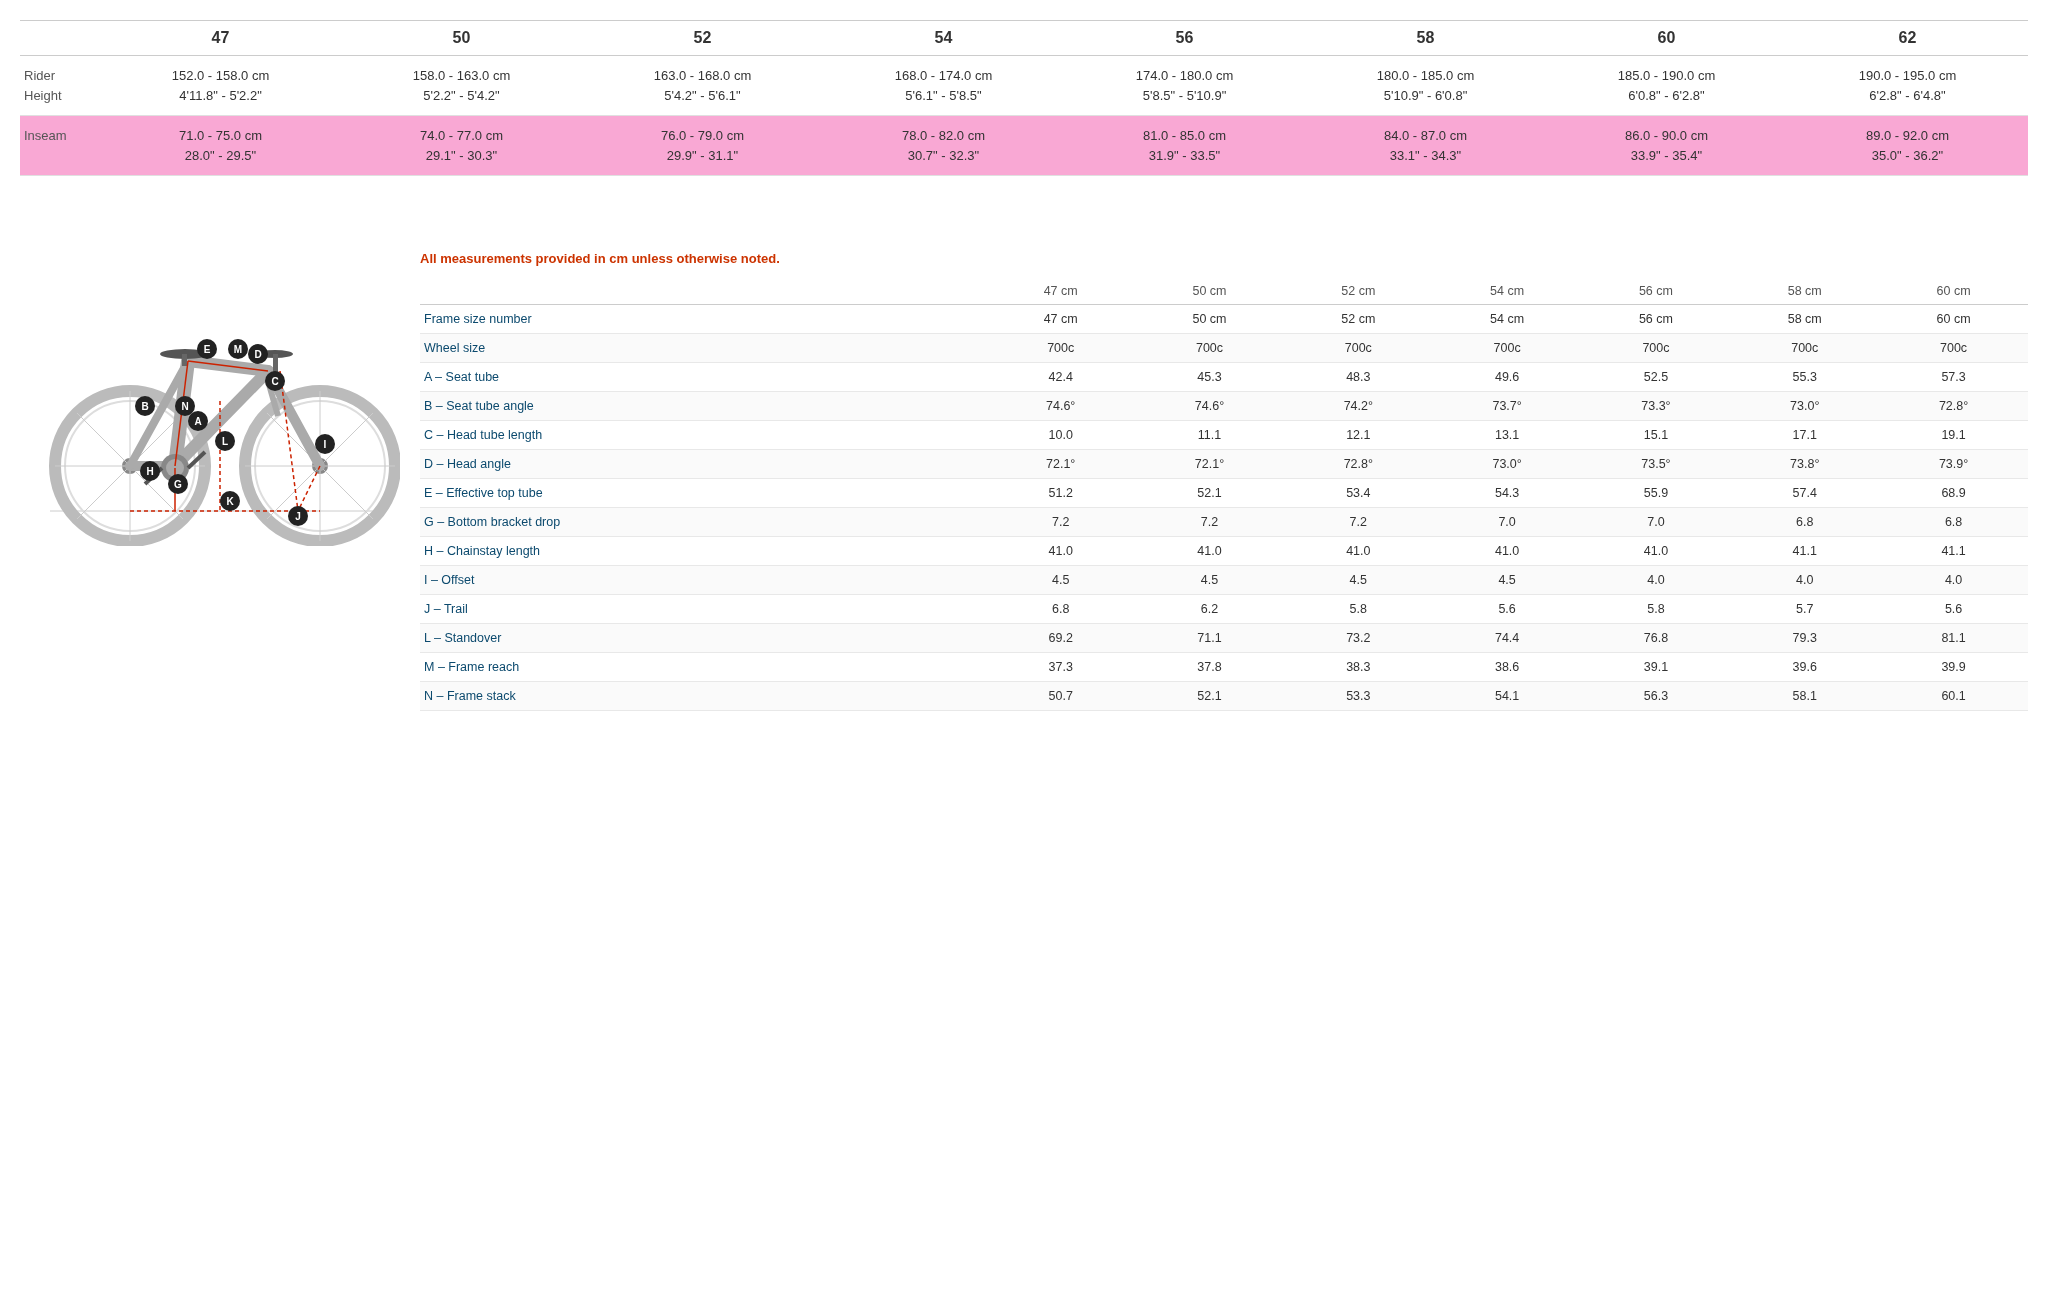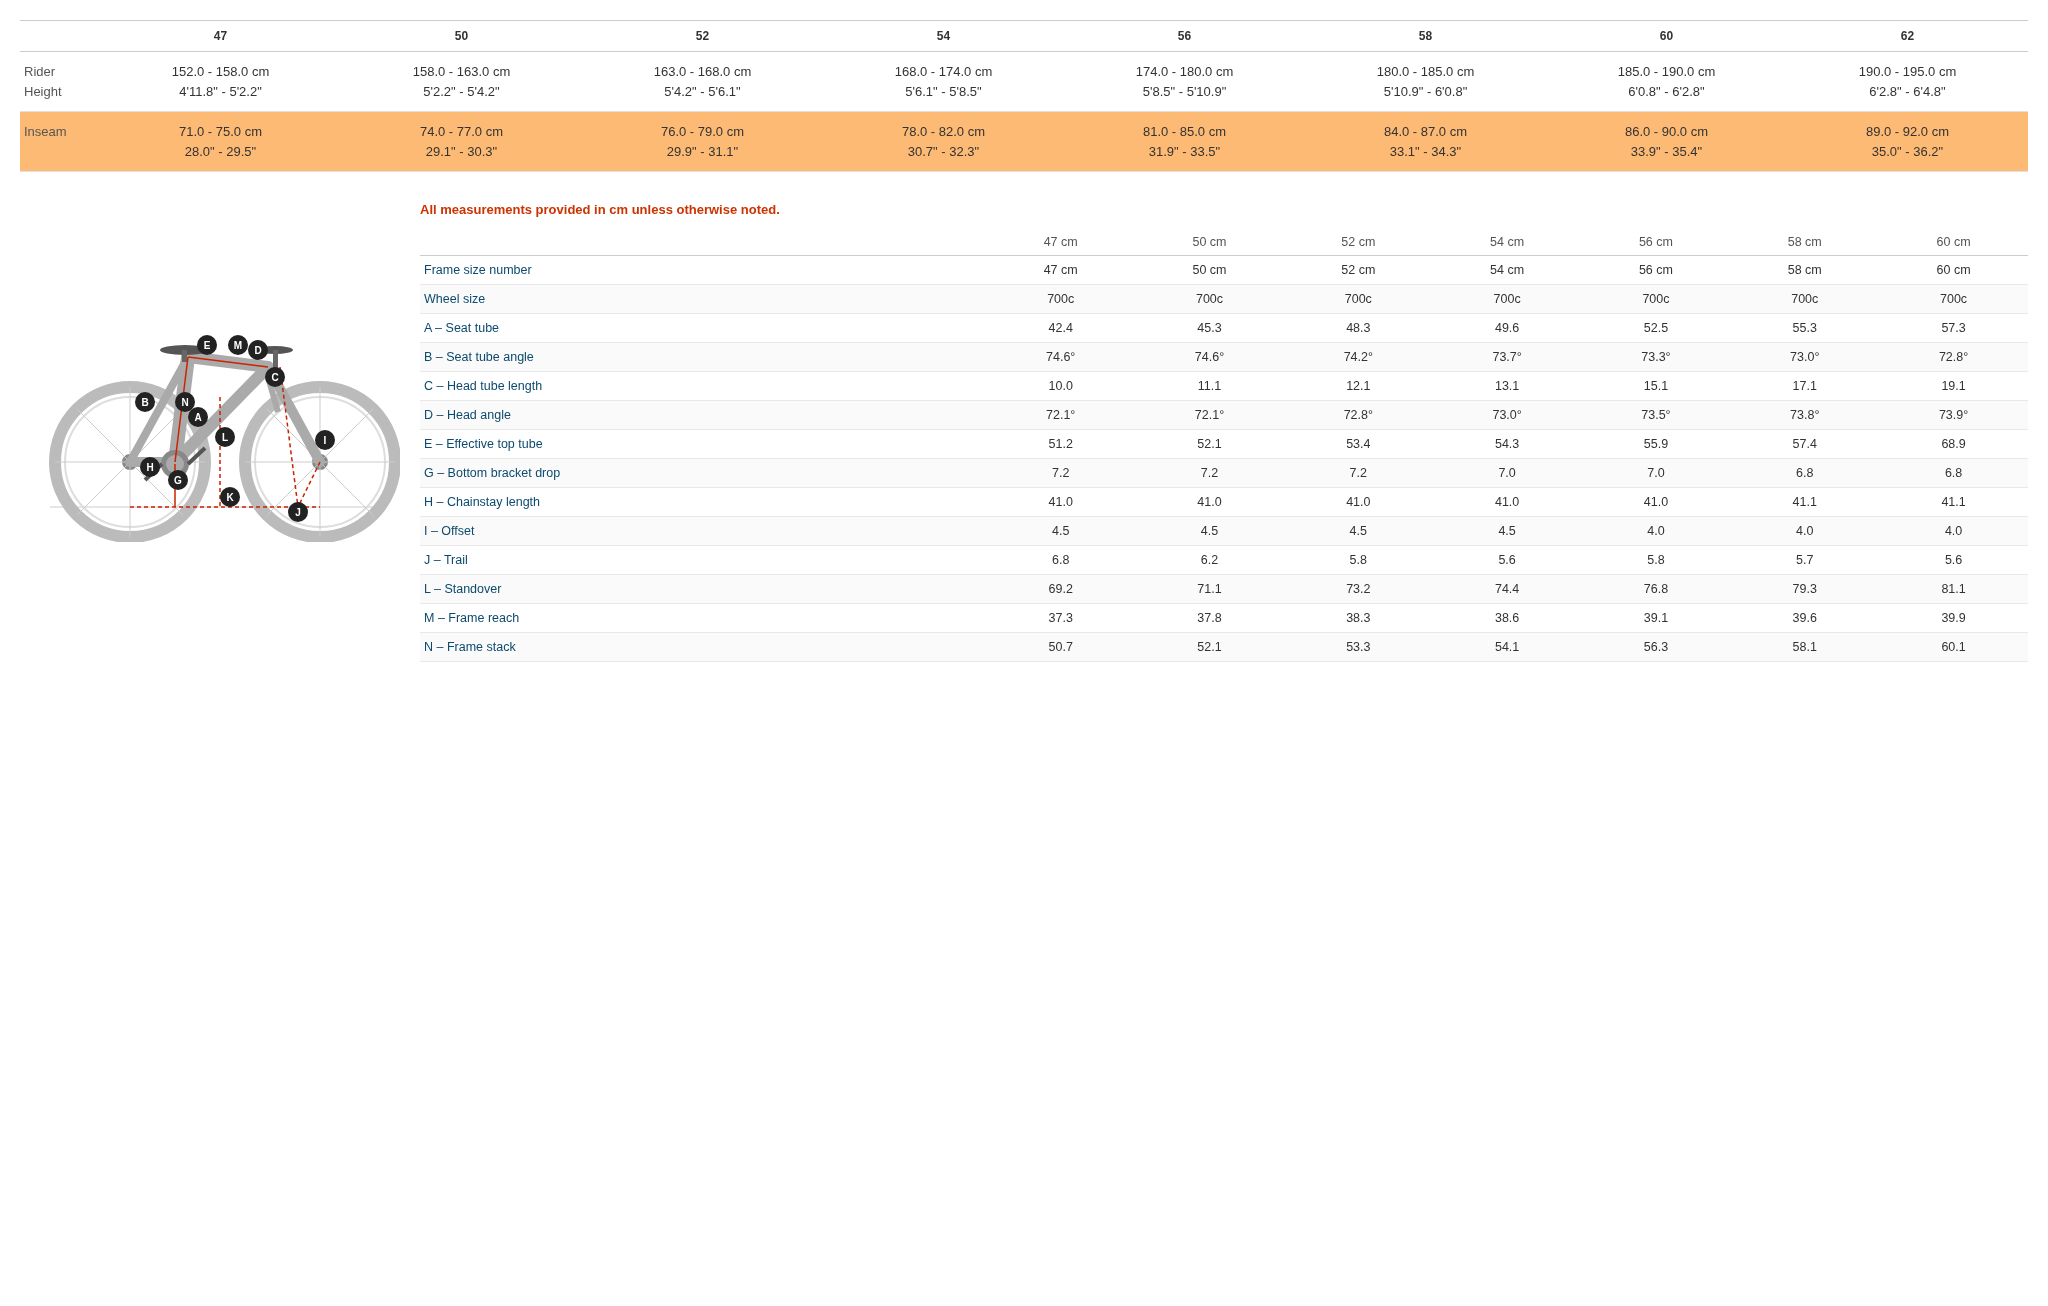--- a/index.html
+++ b/index.html
@@ -13,41 +13,41 @@
 
     
     .sizing-table {
       width: 100%;
       border-collapse: collapse;
       margin-bottom: 30px;
     }
     .sizing-table th {
       text-align: center;
       font-weight: bold;
-      font-size: 12px;
+      font-size: 16px;
       padding: 8px 6px;
       border-top: 1px solid #ccc;
       border-bottom: 1px solid #ccc;
     }
     .sizing-table td {
       text-align: center;
       padding: 10px 6px;
       font-size: 13px;
       line-height: 1.5;
       border-bottom: 1px solid #e0e0e0;
       vertical-align: top;
     }
     .sizing-table td.row-label {
       text-align: left;
       font-weight: normal;
       color: #555;
       padding-left: 4px;
     }
     .sizing-table tr.inseam-row td {
-      background: #fdba74;
+      background: #f9a8d4;
     }
 
     
     .bottom-section {
       display: flex;
       gap: 20px;
       align-items: flex-start;
     }
 
     
@@ -59,20 +59,21 @@
 
     
     .geo-section {
       flex: 1;
     }
     .note-text {
       color: #cc3300;
       font-weight: bold;
       font-size: 13px;
       margin-bottom: 12px;
+      margin-top: 45px;
     }
     .geo-table {
       width: 100%;
       border-collapse: collapse;
       font-size: 12.5px;
     }
     .geo-table th {
       text-align: center;
       font-weight: normal;
       color: #555;

